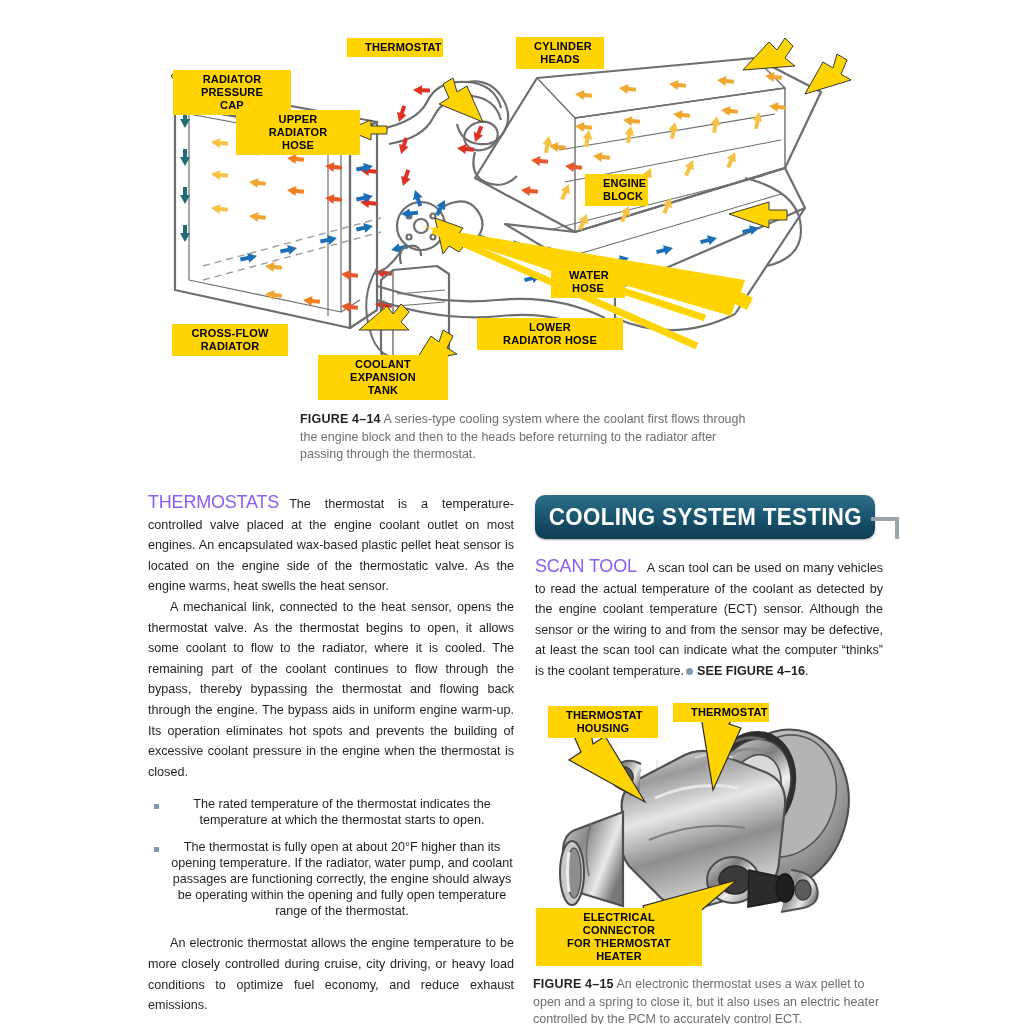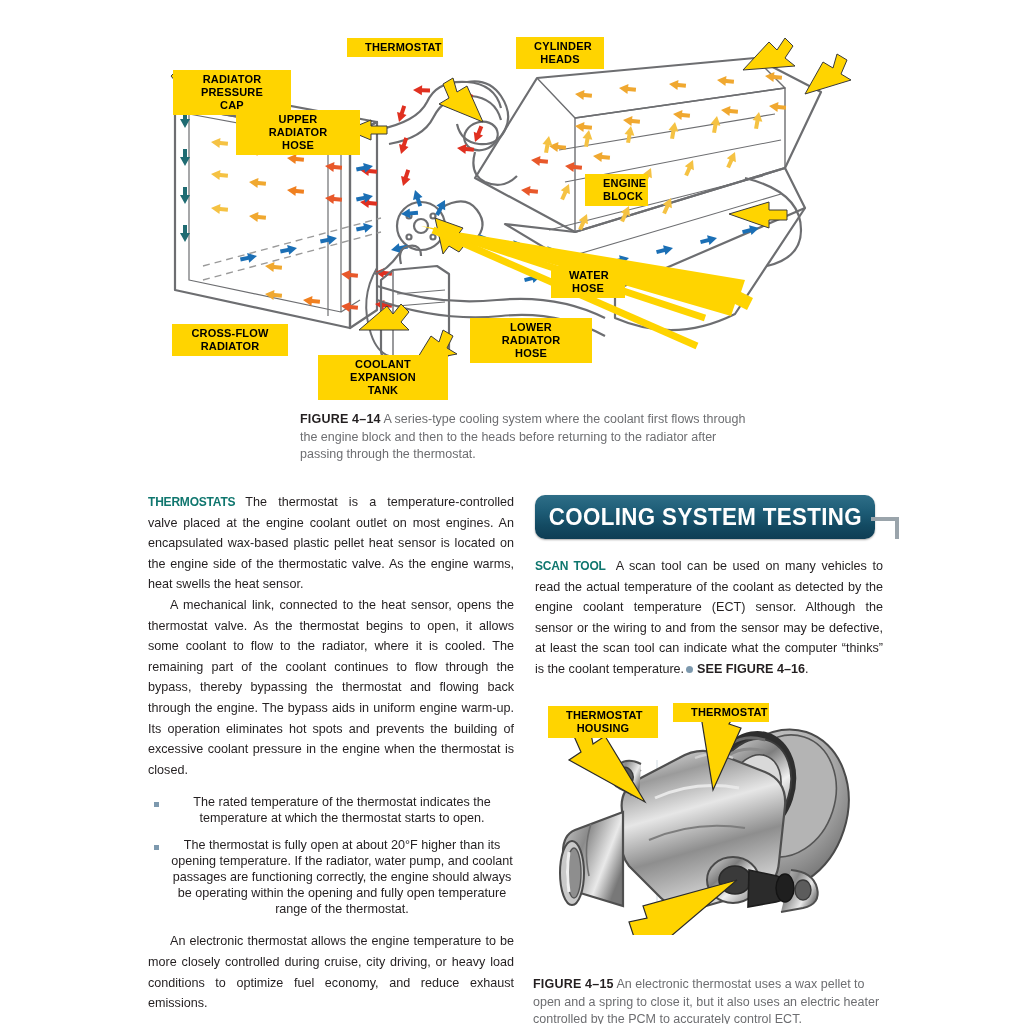--- a/index.html
+++ b/index.html
@@ -51,23 +51,23 @@
     line-height:20.6px;
     text-align:justify;
     color:#231f20;
   }
   #leftcol  { left:148px; top:492px; width:366px; }
   #rightcol { left:535px; top:556px; width:348px; }
 
   .col p { margin:0 0 0 0; text-indent:22px; }
   .col p.noindent { text-indent:0; }
   .runhead {
-    color:#0f766e;
-    font-weight:bold;
-    font-size:12px;
+    color:#8b5cf6;
+    font-weight:normal;
+    font-size:18px;
     letter-spacing:-.2px;
     margin-right:10px;
   }
   .seedot {
     display:inline-block;
     width:7px; height:7px;
     border-radius:50%;
     background:#7D99AE;
     margin:0 4px 0 2px;
     vertical-align:middle;
@@ -337,21 +337,21 @@
 PRESSURE CAP</div>
   <div class="ylabel" style="left:91px; top:92px; width:124px;">UPPER
 RADIATOR HOSE</div>
   <div class="ylabel" style="left:202px; top:20px; width:96px;">THERMOSTAT</div>
   <div class="ylabel" style="left:371px; top:19px; width:88px;">CYLINDER
 HEADS</div>
   <div class="ylabel" style="left:440px; top:156px; width:63px;">ENGINE
 BLOCK</div>
   <div class="ylabel" style="left:406px; top:248px; width:74px;">WATER
 HOSE</div>
-  <div class="ylabel" style="left:325px; top:300px; width:122px;">LOWER
+  <div class="ylabel" style="left:332px; top:300px; width:146px;">LOWER
 RADIATOR HOSE</div>
   <div class="ylabel" style="left:173px; top:337px; width:130px;">COOLANT
 EXPANSION TANK</div>
   <div class="ylabel" style="left:27px; top:306px; width:116px;">CROSS-FLOW
 RADIATOR</div>
 </div>
 
 <div class="caption" style="left:300px; top:399px; width:462px;">
   <b>FIGURE 4–14</b><span> A series-type cooling system where the coolant first flows through the engine block and then to the heads before returning to the radiator after passing through the thermostat.</span>
 </div>
@@ -472,17 +472,19 @@
     <g fill="#FFD400" stroke="#2a2a2a" stroke-width="1.2">
       <path d="M90,118 L50,52 l-12,8 l-4,-20 l-16,10 l8,18 l-12,8 z" transform="translate(10,-16)"></path>
       <path d="M178,86 L206,24 l-12,-4 l10,-16 l-18,-4 l-8,16 l-12,-4 z" transform="translate(-10,4)"></path>
       <path d="M188,196 L94,222 l4,12 l-18,4 l6,18 l18,-4 l4,12 z" transform="translate(4,-16)"></path>
     </g>
   </svg>
 
   <div class="ylabel" style="left:3px; top:6px; width:110px;">THERMOSTAT
 HOUSING</div>
   <div class="ylabel" style="left:128px; top:3px; width:96px;">THERMOSTAT</div>
+  <div class="ylabel" style="left:-9px; top:208px; width:166px;">ELECTRICAL CONNECTOR
+FOR THERMOSTAT HEATER</div>
 </div>
 
 <div class="caption" style="left:533px; top:964px; width:352px;">
   <b>FIGURE 4–15</b><span> An electronic thermostat uses a wax pellet to open and a spring to close it, but it also uses an electric heater controlled by the PCM to accurately control ECT.</span>
 </div>
 
 </body></html>

